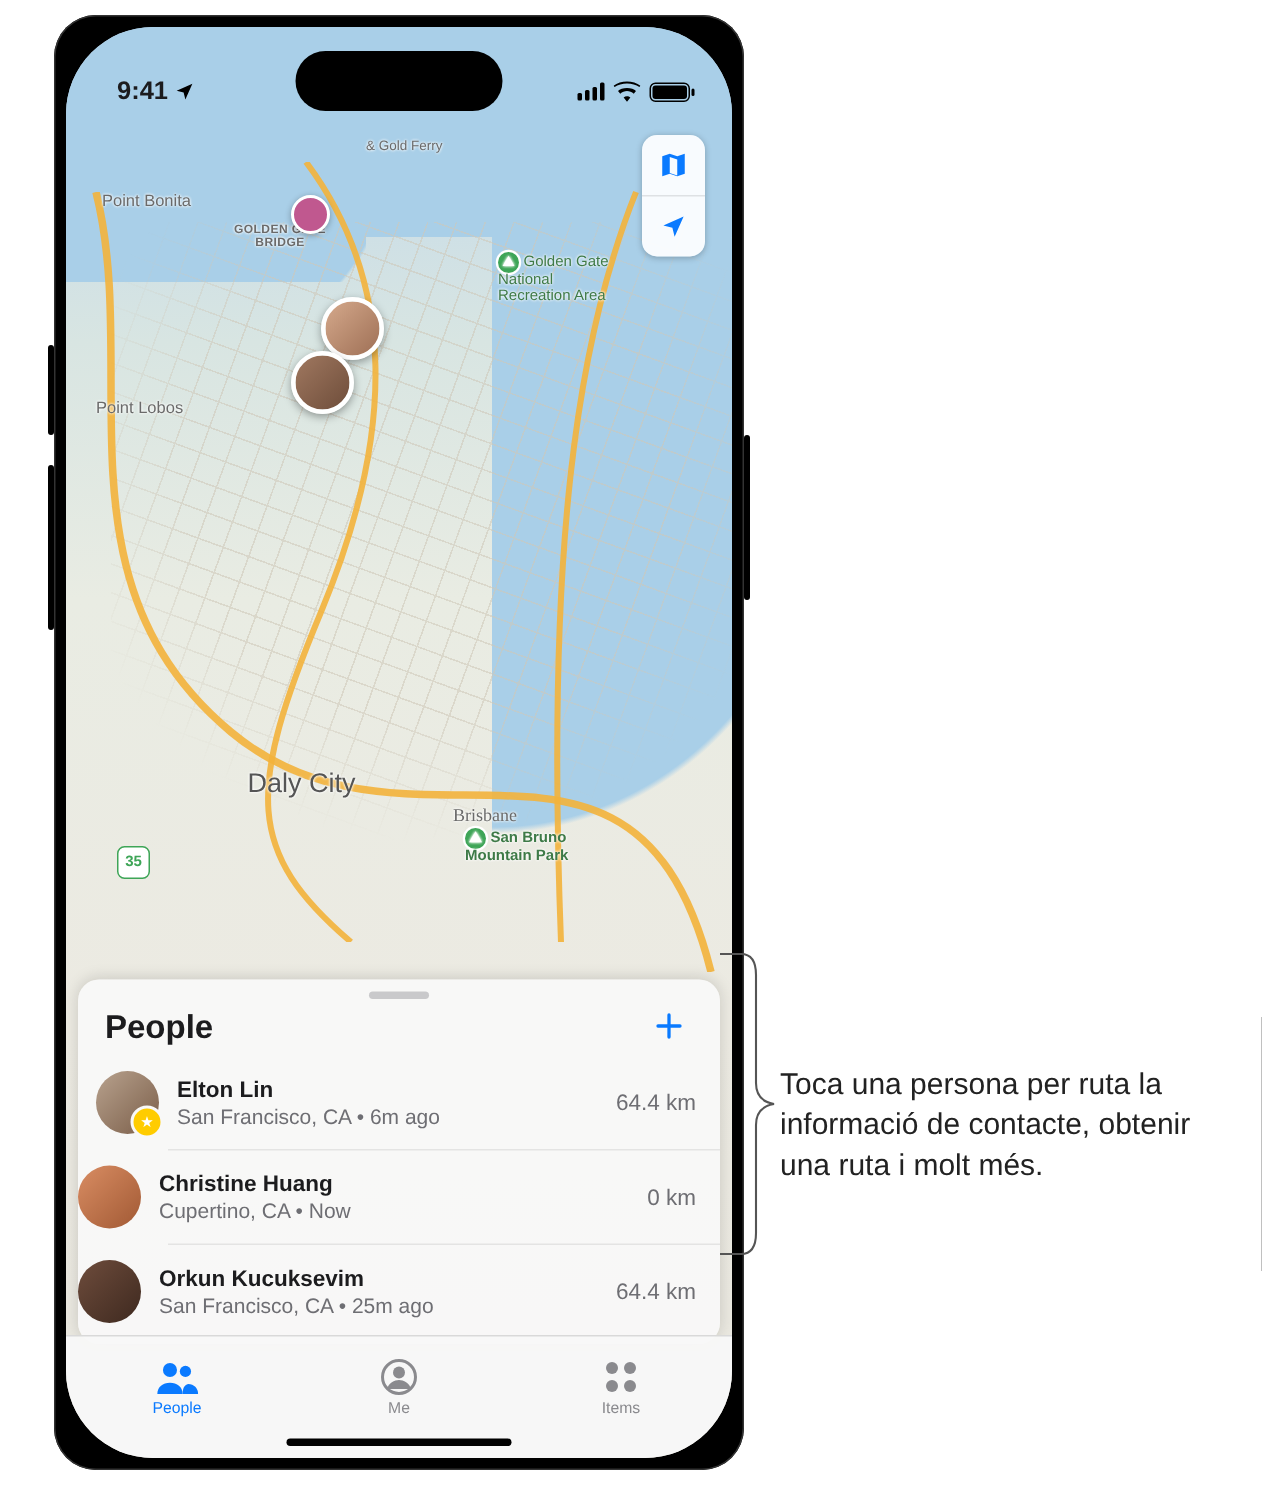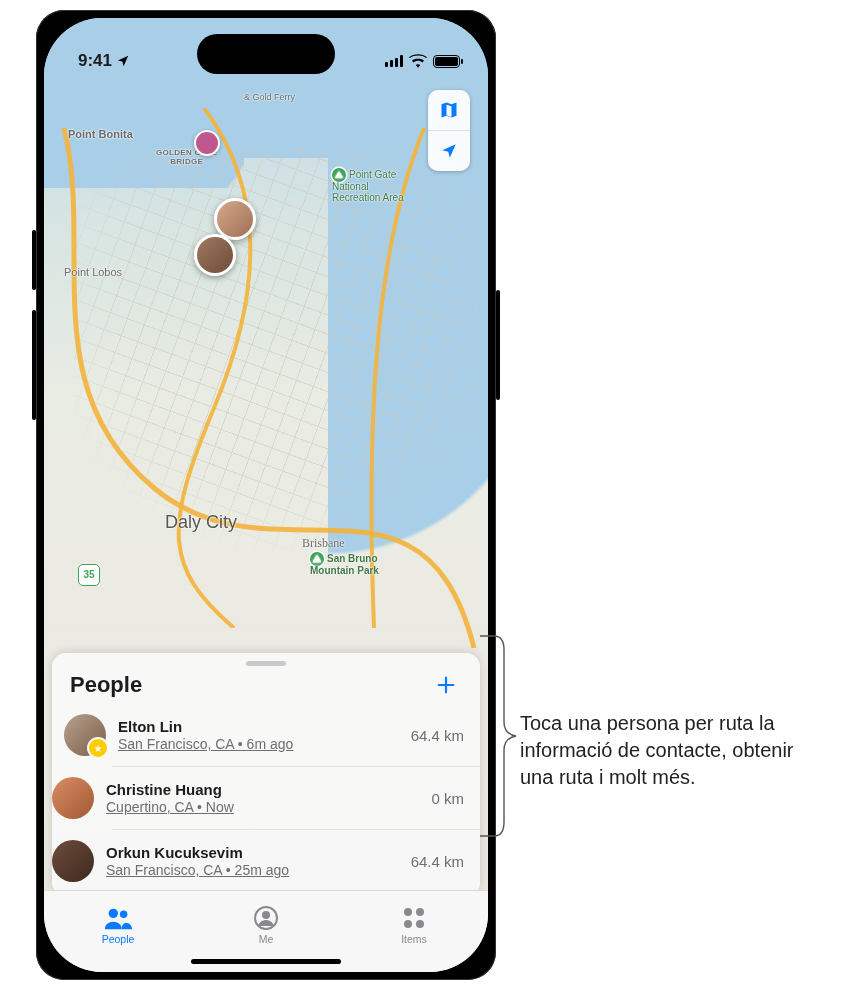--- a/index.html
+++ b/index.html
@@ -207,21 +207,21 @@
   .avatar.hue-c{ background:linear-gradient(135deg,#6e4c3c,#3e291f);}
   .avatar .star{
     position:absolute; right:-3px; bottom:-3px;
     width:18px;height:18px;border-radius:50%;
     background:#ffcc00; border:2px solid #f8f8f8;
     display:flex;align-items:center;justify-content:center;
     font-size:10px;color:#fff;
   }
   .row-main{ flex:1 1 auto; min-width:0;}
   .row-name{ font-weight:600; font-size:15px; }
-  .row-sub{ color:#6e6e73; font-size:14px; margin-top:1px;text-decoration:underline;}
+  .row-sub{ color:#6e6e73; font-size:14px; margin-top:1px;}
   .row-dist{ color:#6e6e73; font-size:15px; white-space:nowrap;}
 
   
   .tabbar{
     position:absolute; left:0; right:0; bottom:0;
     height:82px; padding-bottom:12px; box-sizing:border-box;
     background:rgba(248,248,248,.95);
     border-top:1px solid rgba(0,0,0,.12);
     display:flex;
   }
@@ -293,25 +293,25 @@
       <div class="roads"></div>
 
       <svg class="fwy" viewBox="0 0 560 520">
         <path d="M60 0 C 90 120, 30 260, 150 360 S 420 320, 470 520"></path>
       </svg>
       <svg class="fwy fwy2" style="top:90px" viewBox="0 0 560 520">
         <path d="M200 0 C 260 80, 260 180, 210 300 S 160 460, 230 520"></path>
         <path d="M420 20 C 380 120, 360 260, 370 520"></path>
       </svg>
 
-      <span class="map-label" style="left:24px; top:110px;font-weight:bold;">Point Bonita</span>
+      <span class="map-label" style="left:24px; top:110px;">Point Bonita</span>
       <span class="map-label" style="left:112px; top:130px; font-size:8px; font-weight:700; letter-spacing:.3px; white-space:pre; text-align:center;">GOLDEN GATE
 BRIDGE</span>
       <span class="map-label" style="left:200px; top:74px; font-size:9px;">&amp; Gold Ferry</span>
-      <span class="map-label park-label" style="left:288px; top:150px; white-space:pre;"><span class="park-dot">⛰</span><span>Point Gate
+      <span class="map-label park-label" style="left:288px; top:150px; white-space:pre;"><span class="park-dot">⛰</span><span>Golden Gate
 National
 Recreation Area</span></span>
       <span class="map-label" style="left:20px; top:248px;">Point Lobos</span>
       <span class="map-label big" style="left:92px; top:494px;margin-left:29px;">Daly City</span>
       <span class="map-label" style="left:258px; top:518px; font-size:12px;font-family:Liberation Serif, serif;">Brisbane</span>
       <span class="map-label park-label" style="left:266px; top:534px; white-space:pre;font-weight:bold;"><span class="park-dot">⛰</span><span>San Bruno
 Mountain Park</span></span>
       <span class="shield" style="left:34px; top:546px;">35</span>
 
       <span class="pin-small" style="left:150px; top:112px;"></span>

